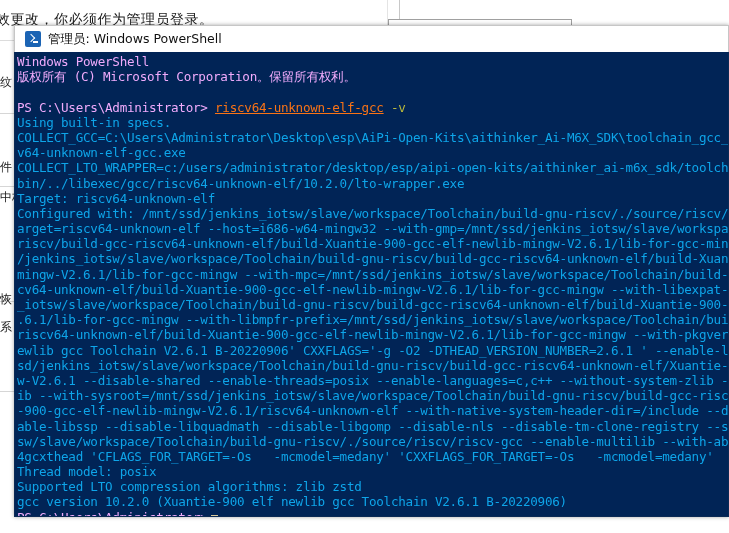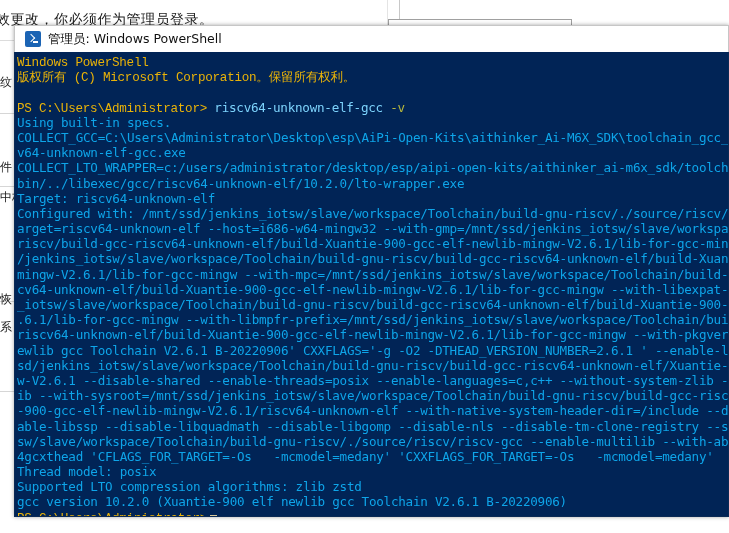--- a/index.html
+++ b/index.html
@@ -193,23 +193,23 @@
     white-space: pre;
     letter-spacing: -0.25px;
   }
 
   .term .line {
     height: 15.2px;
     white-space: pre;
     overflow: hidden;
   }
 
-  .c-white   { color: #eab308; font-family: Liberation Mono, monospace; }
+  .c-white   { color: #f0abfc; }
   .c-gray    { color: #0ea5e9; }
-  .c-yellow  { color: #7dd3fc; }
+  .c-yellow  { color: #f97316; text-decoration: underline; }
   .c-dimyel  { color: #b9b93c; }
 
   .cursor {
     display: inline-block;
     width: 7px;
     height: 8px;
     background: #d9c89a;
     vertical-align: -1px;
     margin-left: 3px;
   }

